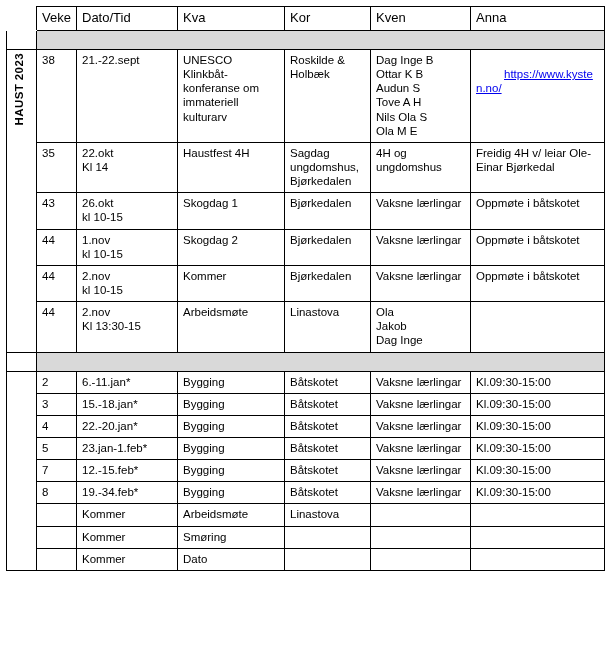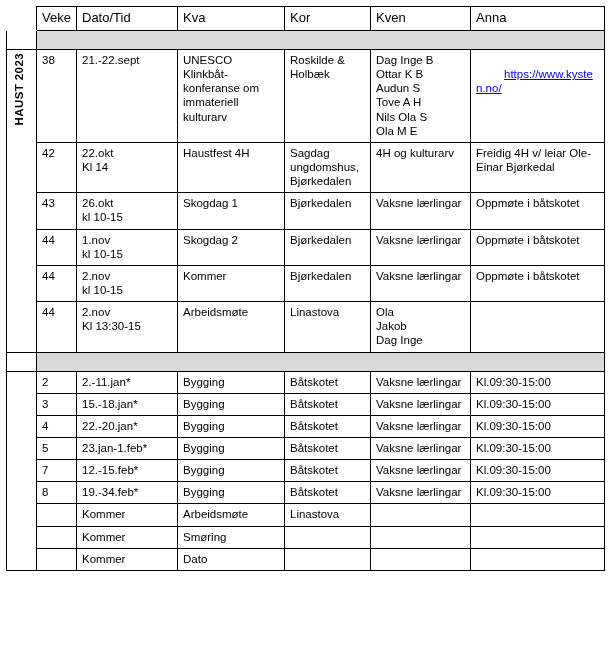--- a/index.html
+++ b/index.html
@@ -135,26 +135,26 @@
 Audun S
 Tove A H
 Nils Ola S
 Ola M E</td>
         <td class="cell">
           <a class="link" href="#">https://www.kysten.no/</a>
         </td>
       </tr>
 
       <tr>
-        <td class="cell">42</td>
+        <td class="cell">35</td>
         <td class="cell">22.okt
 Kl 14</td>
         <td class="cell b">Haustfest 4H</td>
         <td class="cell">Sagdag ungdomshus, Bjørkedalen</td>
-        <td class="cell">4H og kulturarv</td>
+        <td class="cell">4H og ungdomshus</td>
         <td class="cell">Freidig 4H v/ leiar Ole-Einar Bjørkedal</td>
       </tr>
 
       <tr>
         <td class="cell">43</td>
         <td class="cell">26.okt
 kl 10-15</td>
         <td class="cell b">Skogdag 1</td>
         <td class="cell">Bjørkedalen</td>
         <td class="cell">Vaksne lærlingar</td>
@@ -194,21 +194,21 @@
       </tr>
 
       <tr class="band">
         <td class="corner-left"></td>
         <td colspan="6"></td>
       </tr>
 
       <tr>
         <td class="side-cell" rowspan="9"></td>
         <td class="cell">2</td>
-        <td class="cell">2.-11.jan*</td>
+        <td class="cell">6.-11.jan*</td>
         <td class="cell b">Bygging</td>
         <td class="cell">Båtskotet</td>
         <td class="cell">Vaksne lærlingar</td>
         <td class="cell">Kl.09:30-15:00</td>
       </tr>
 
       <tr>
         <td class="cell">3</td>
         <td class="cell">15.-18.jan*</td>
         <td class="cell b">Bygging</td>

